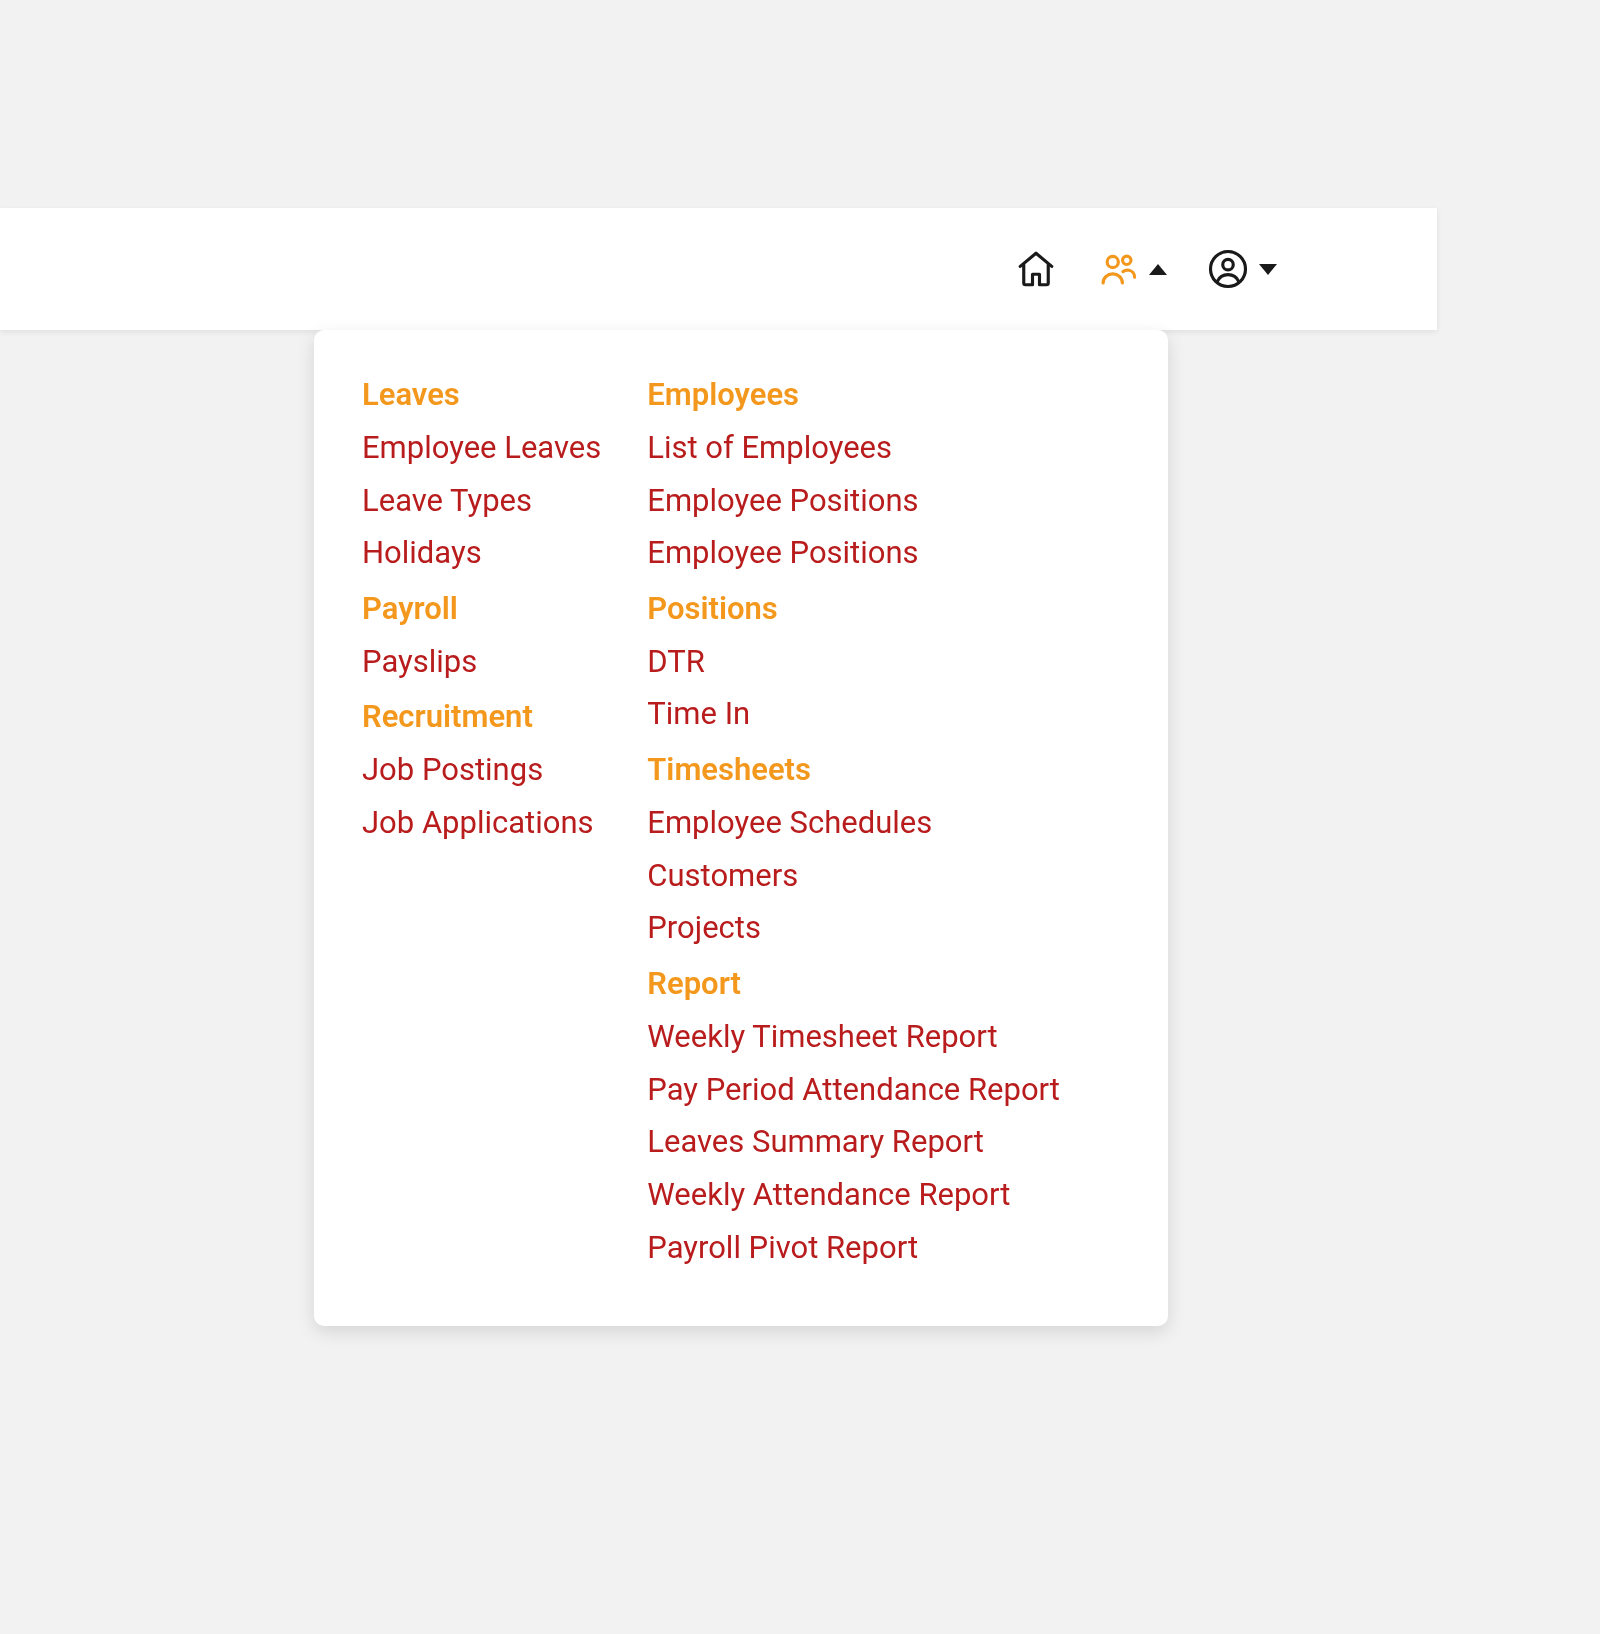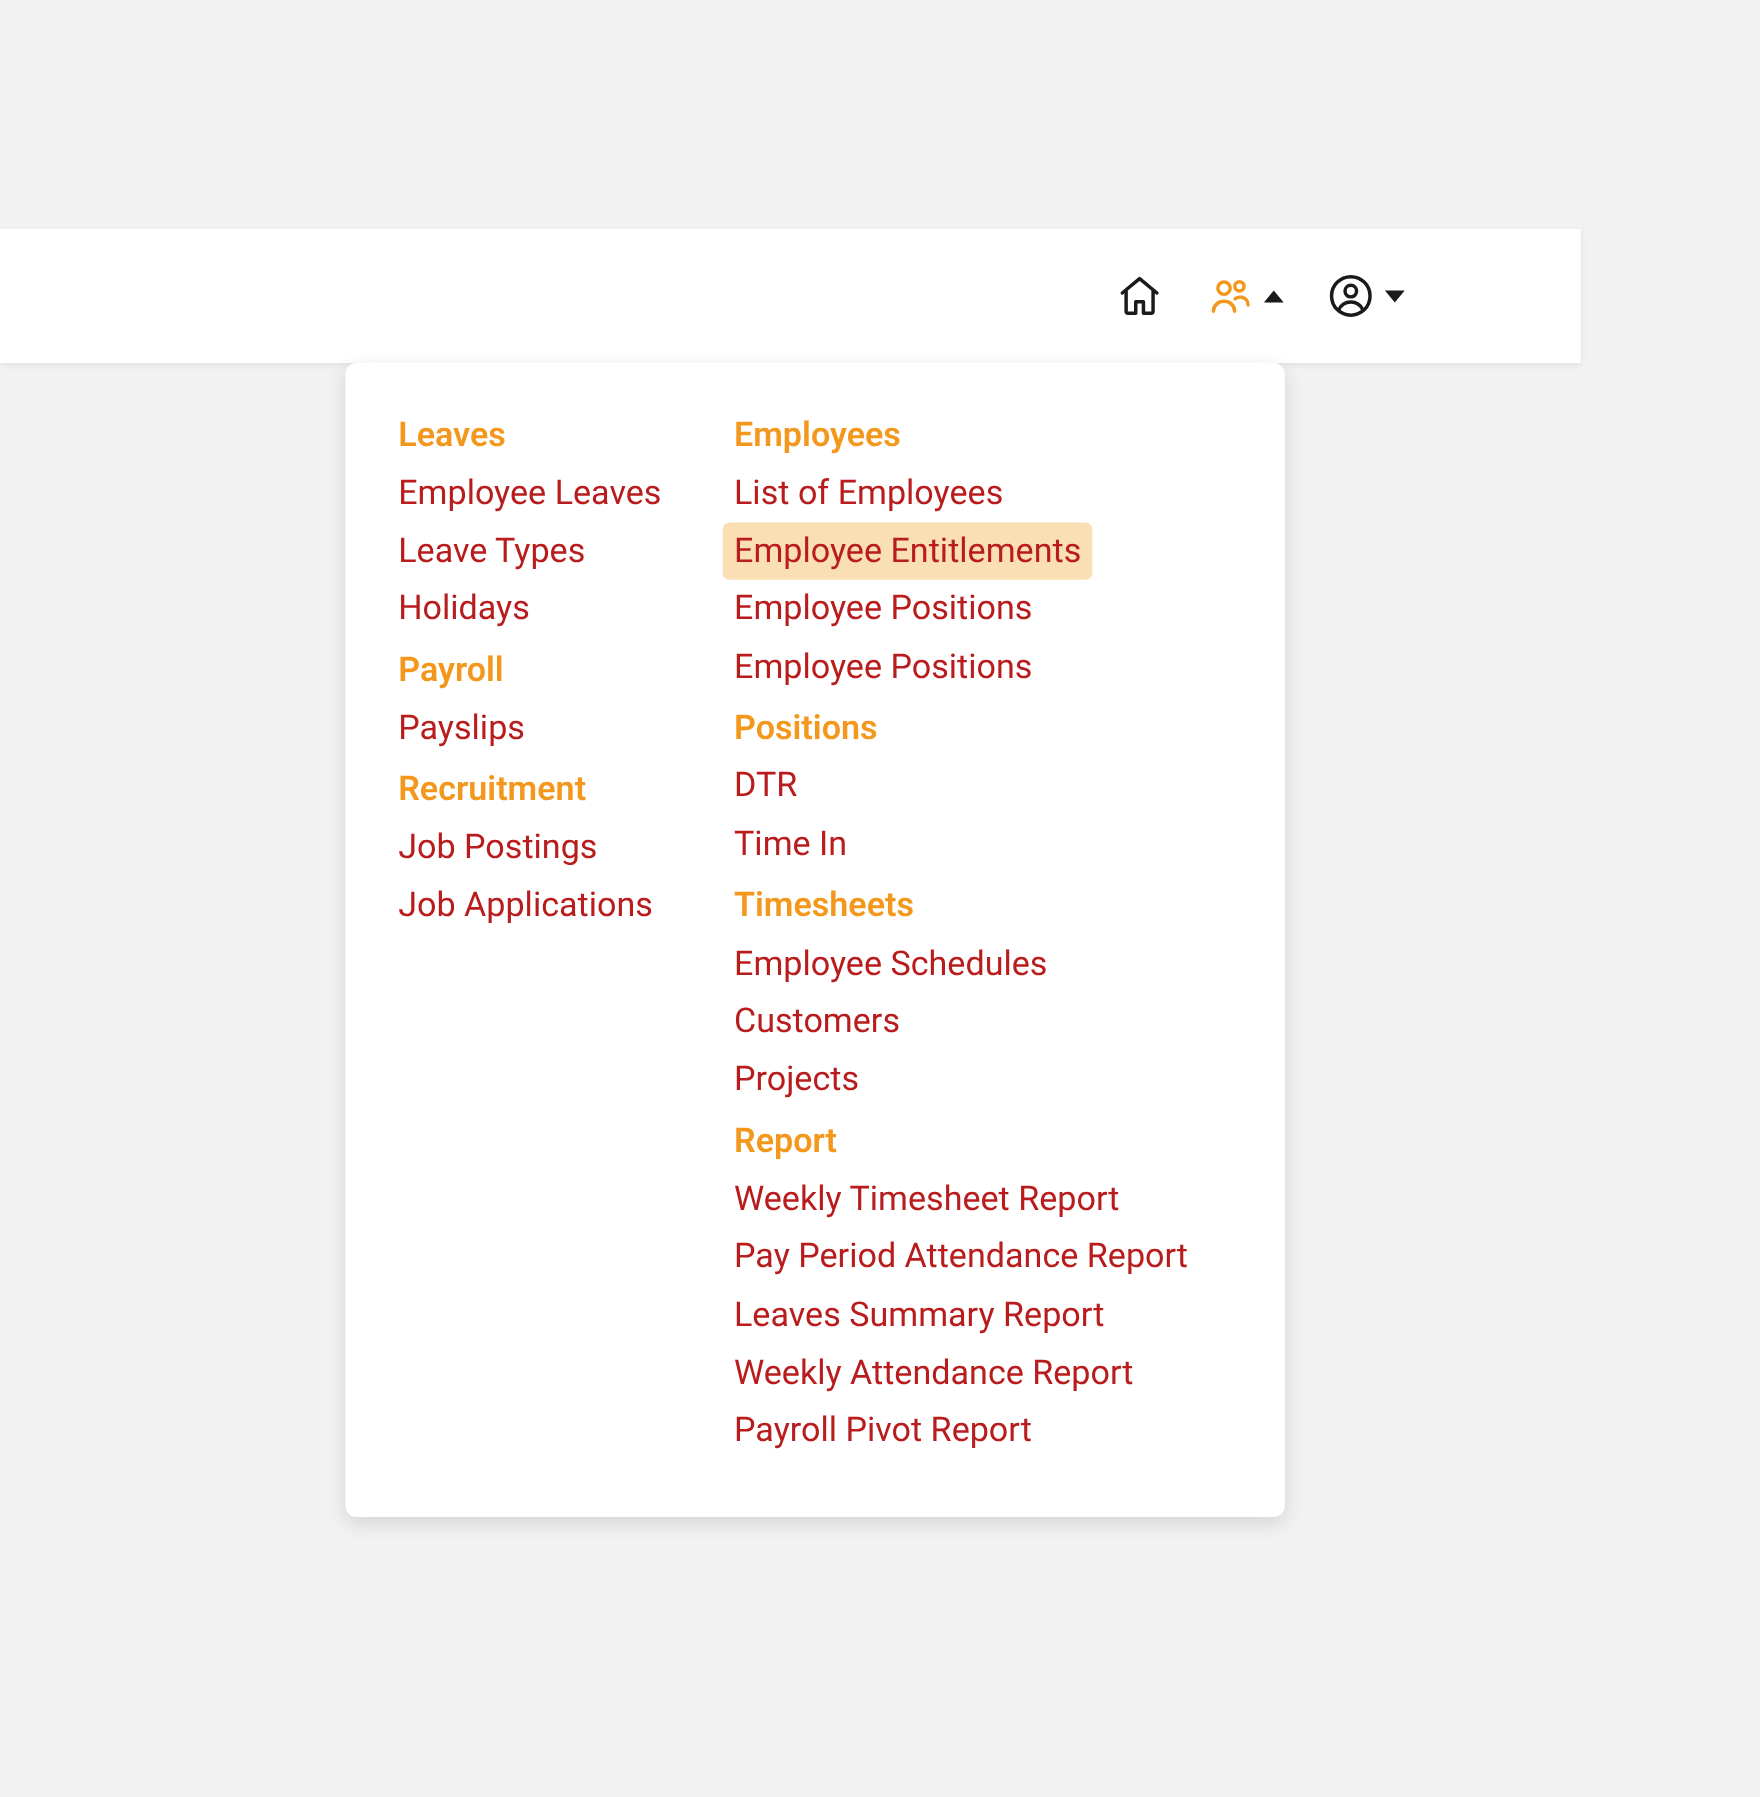--- a/index.html
+++ b/index.html
@@ -47,21 +47,21 @@
   .dropdown {
     position: absolute;
     top: 330px;
     left: 314px;
     width: 854px;
     background: #ffffff;
     border-radius: 10px;
     box-shadow: 0 6px 18px rgba(0,0,0,0.12);
     padding: 44px 48px 52px 48px;
     display: flex;
-    gap: 56px;
+    gap: 36px;
   }
   .col { flex: 0 0 auto; }
   .section-title {
     font-size: 31px;
     font-weight: 600;
     color: #f3981d;
     margin-top: 8px;
     margin-bottom: 6px;
     line-height: 1.35;
   }
@@ -134,21 +134,20 @@
 
     <div class="section-title">Recruitment</div>
     <span class="menu-item">Job Postings</span>
     <span class="menu-item">Job Applications</span>
 
   </div>
   <div class="col">
 
     <div class="section-title">Employees</div>
     <span class="menu-item">List of Employees</span>
-    <span class="menu-item highlight">Employee Entitlements</span>
     <span class="menu-item">Employee Positions</span>
     <span class="menu-item">Employee Positions</span>
 
     <div class="section-title">Positions</div>
     <span class="menu-item">DTR</span>
     <span class="menu-item">Time In</span>
 
     <div class="section-title">Timesheets</div>
     <span class="menu-item">Employee Schedules</span>
     <span class="menu-item">Customers</span>

